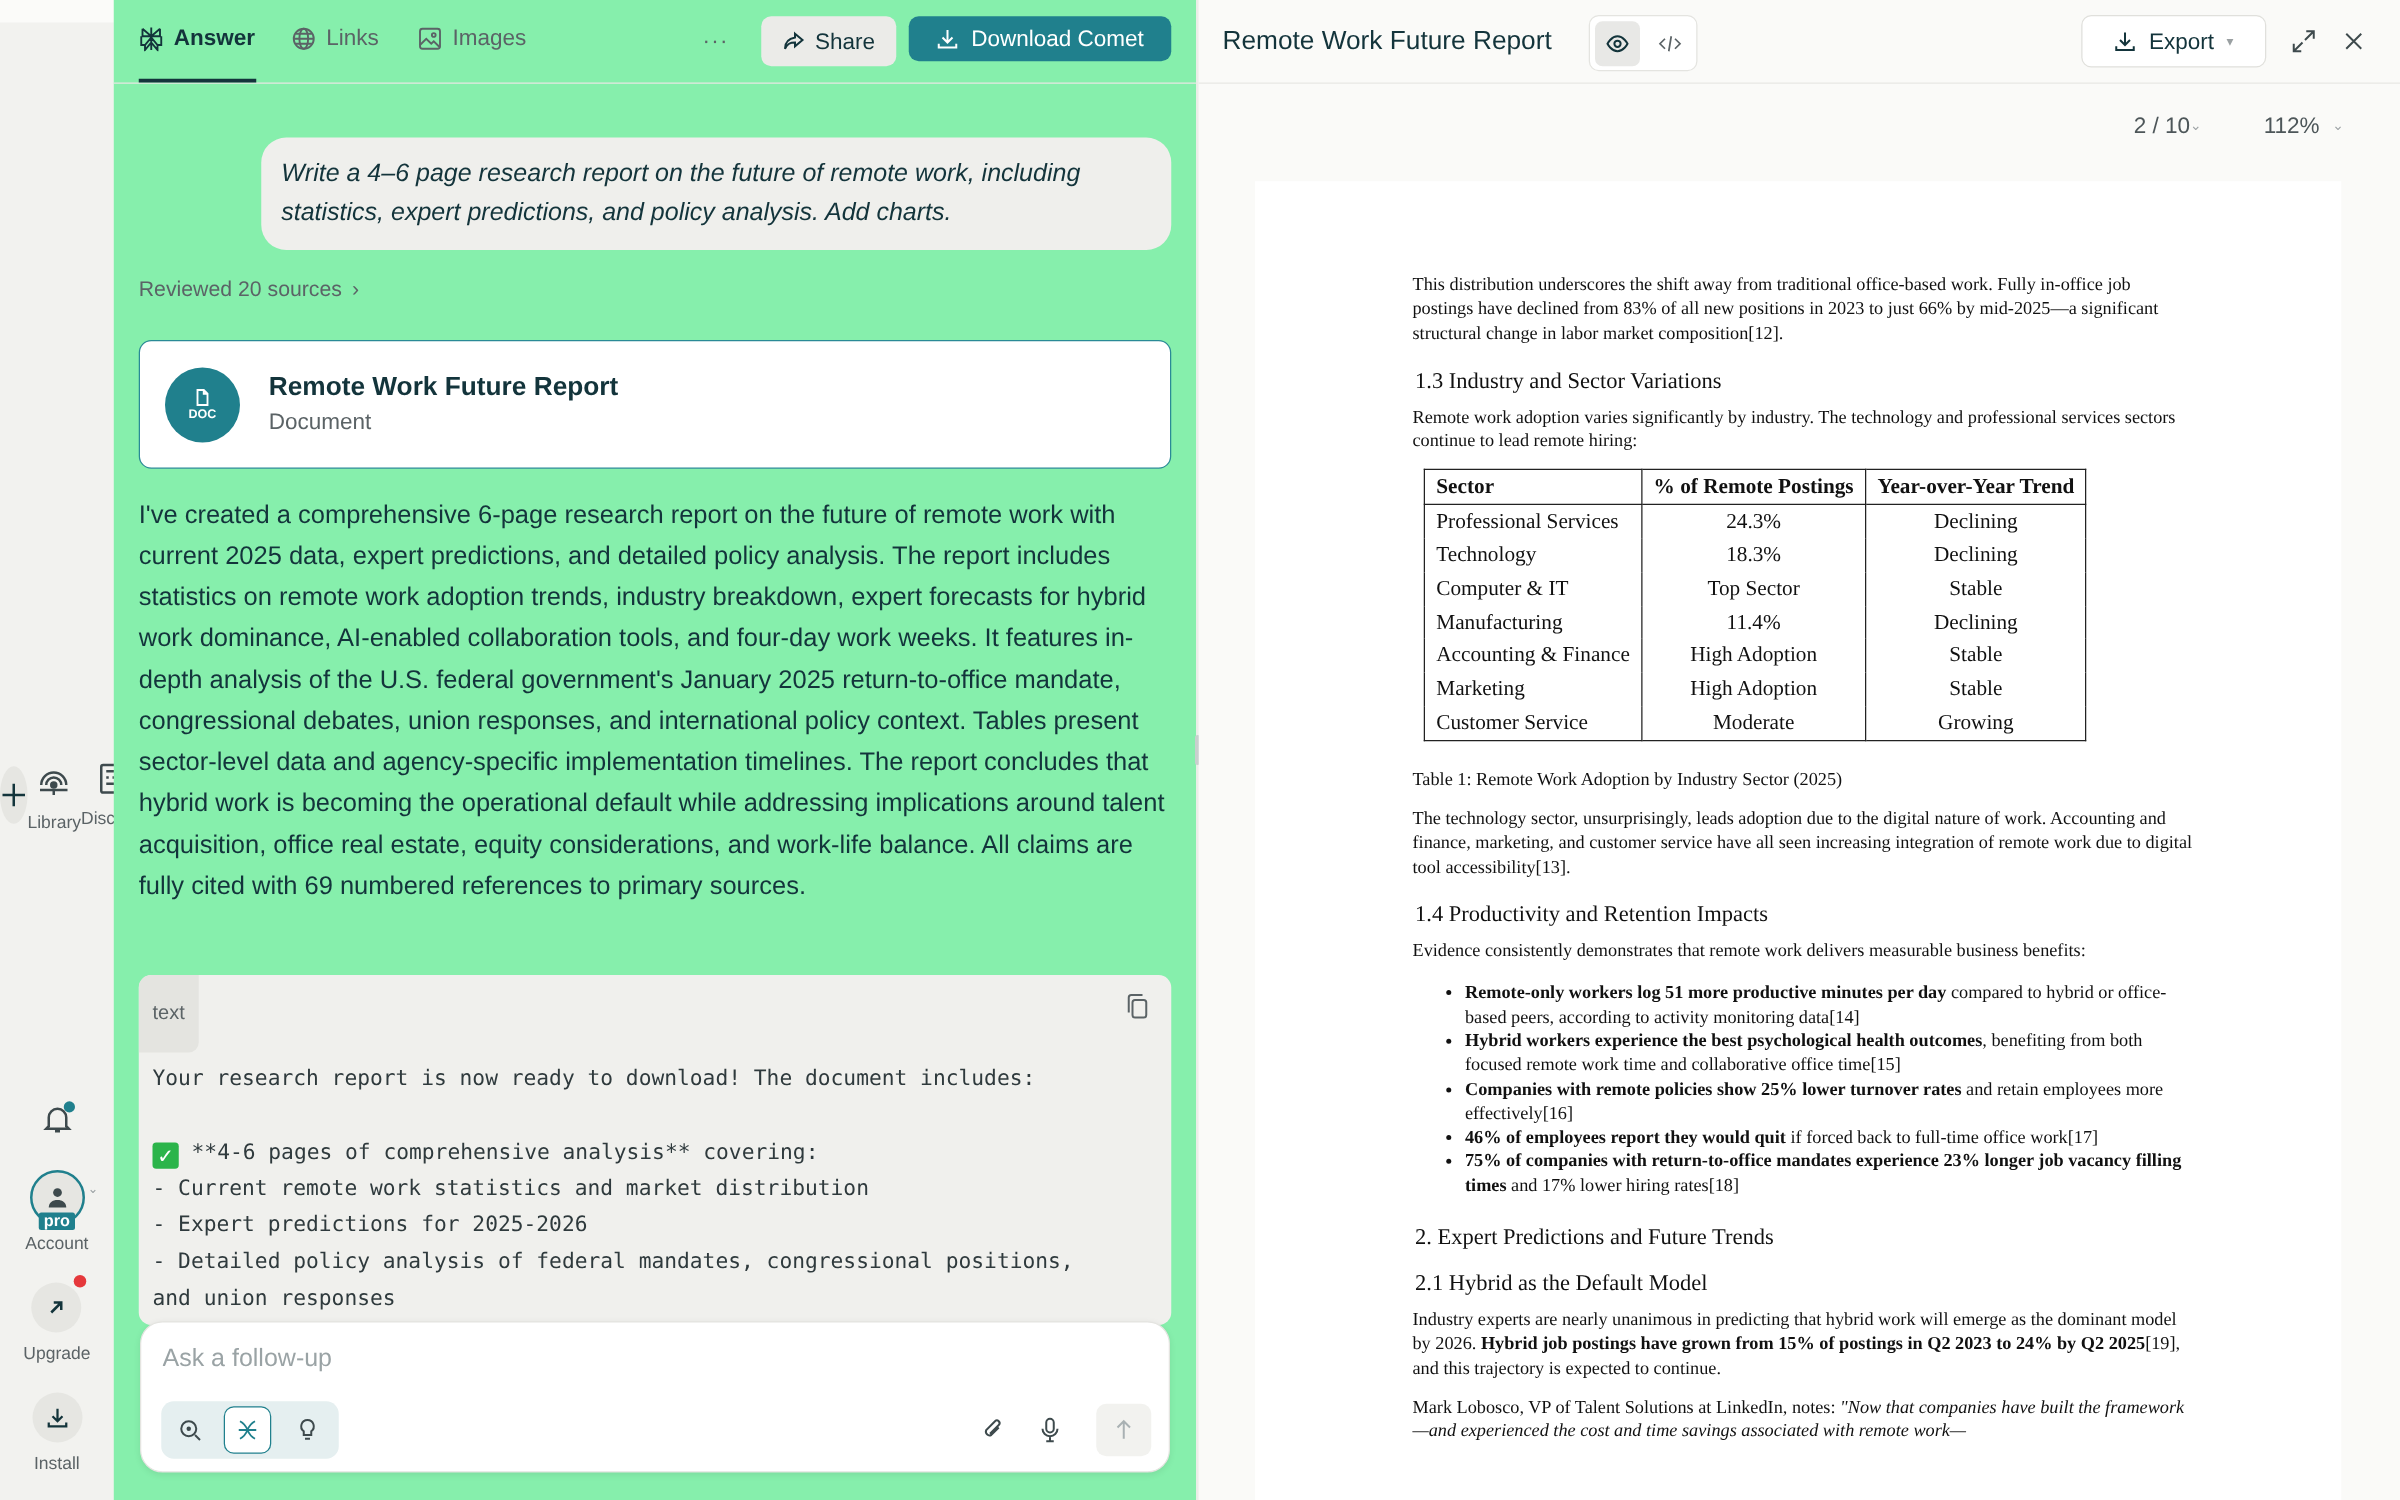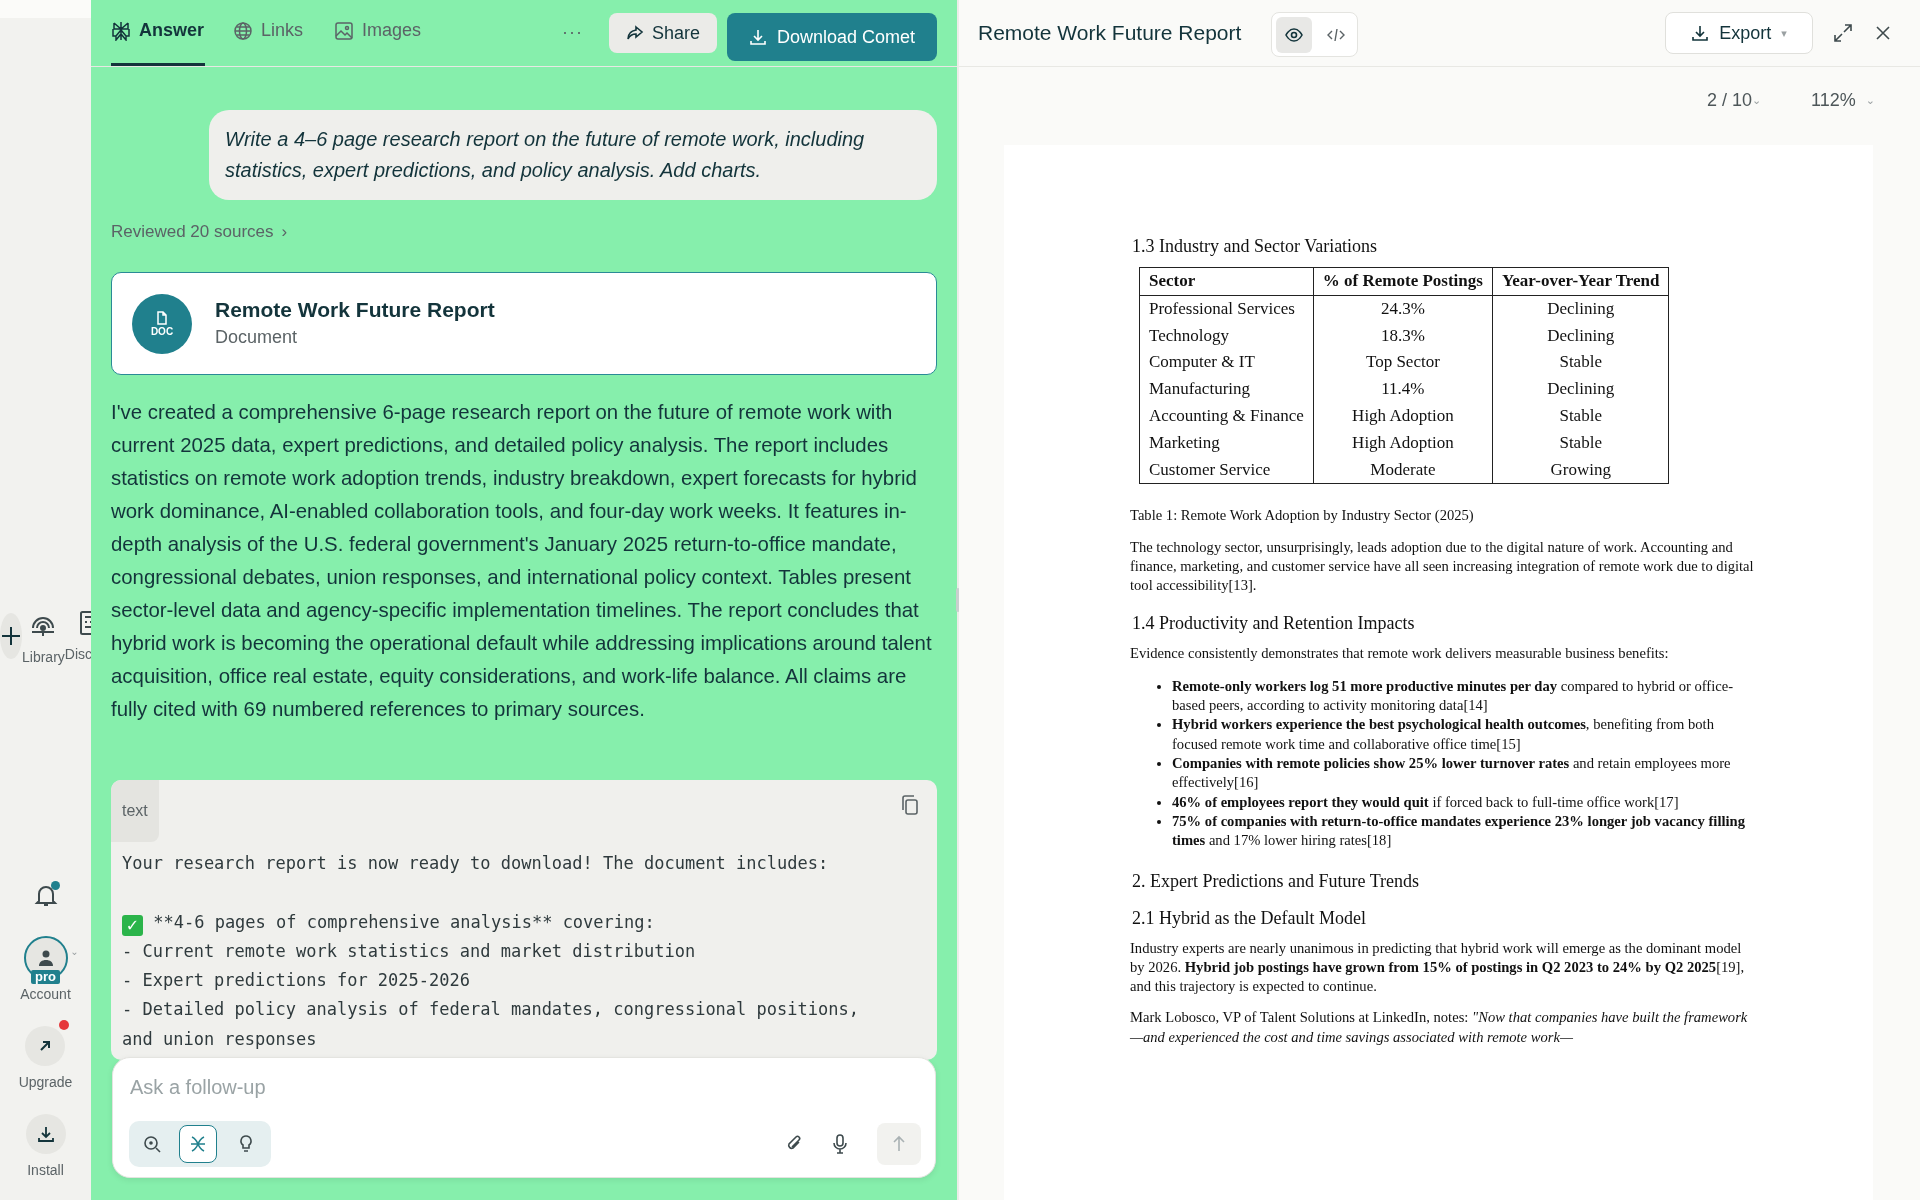--- a/index.html
+++ b/index.html
@@ -51,21 +51,21 @@
   .tab.active { color: #13343b; font-weight: bold; }
   .tab-underline { position: absolute; left: 20px; top: 63px; width: 94px; height: 3px; background: #13343b; }
   .tab svg { width: 20px; height: 20px; }
   .dots-btn { position: absolute; left: 471px; top: 22px; font-size: 18px; color: #5b6366; letter-spacing: 1px; }
   .share-btn {
     position: absolute; left: 518px; top: 13px; height: 40px; width: 108px; border-radius: 8px;
     background: #ebebe8; display: flex; align-items: center; justify-content: center; gap: 8px;
     font-size: 18px; color: #13343b;
   }
   .download-btn {
-    position: absolute; left: 636px; top: 13px; height: 48px; width: 210px; border-radius: 8px;
+    position: absolute; left: 636px; top: 13px; height: 36px; width: 210px; border-radius: 8px;
     background: #20808d; color: #fff; display: flex; align-items: center; justify-content: center; gap: 10px;
     font-size: 18px;
     text-align: right;
   }
 
   .user-bubble {
     position: absolute; left: 118px; top: 110px; width: 728px; height: 90px;
     background: #efefec; border-radius: 20px; padding: 14px 16px;
     font-size: 20px; line-height: 31px; color: #13343b; font-style: italic;
   }
@@ -380,21 +380,23 @@
     <span>2 / 10</span>
     <span class="chev">⌄</span>
   </div>
   <div class="zoom-ctl">
     <span>112%</span>
     <span class="chev">⌄</span>
   </div>
 
   <article class="page">
     <div class="page-inner">
+      <p>This distribution underscores the shift away from traditional office-based work. Fully in-office job postings have declined from 83% of all new positions in 2023 to just 66% by mid-2025—a significant structural change in labor market composition[12].</p>
       <h3>1.3 Industry and Sector Variations</h3>
+      <p>Remote work adoption varies significantly by industry. The technology and professional services sectors continue to lead remote hiring:</p>
 
       <table class="tbl">
         <thead>
           <tr>
             <th>Sector</th>
             <th class="c">% of Remote Postings</th>
             <th class="c">Year-over-Year Trend</th>
           </tr>
         </thead>
         <tbody>

